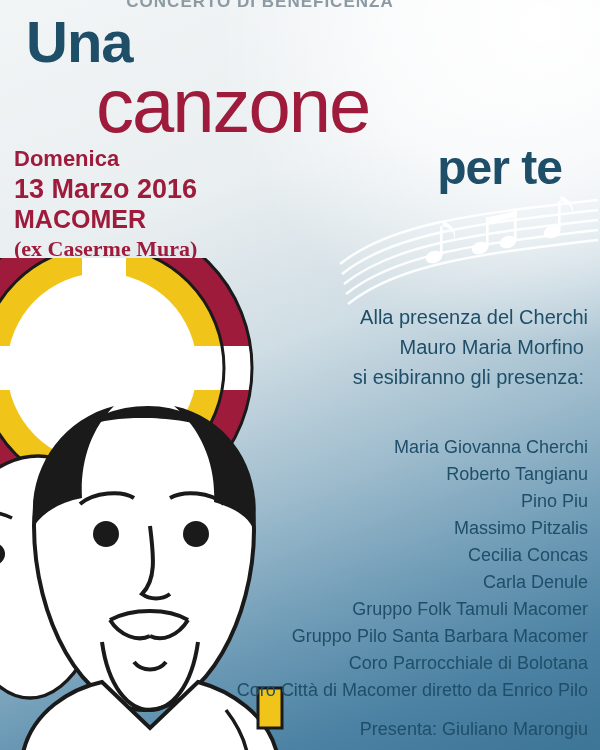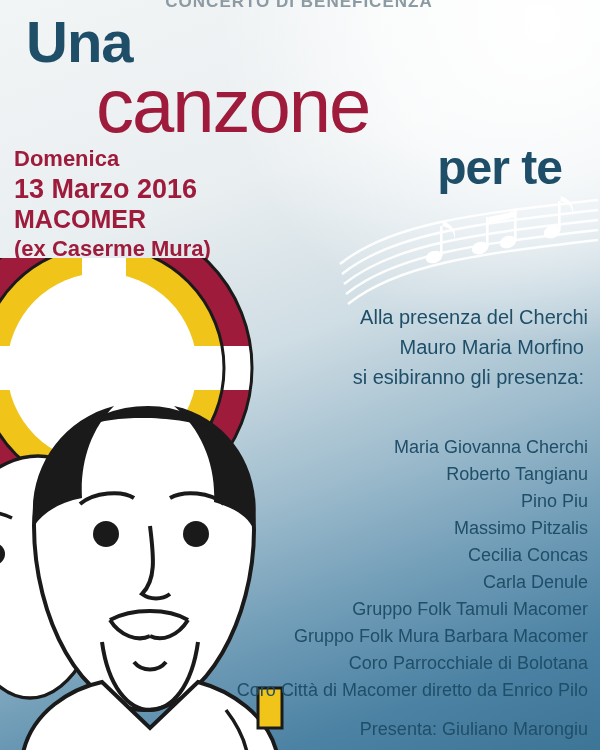--- a/index.html
+++ b/index.html
@@ -32,21 +32,20 @@
   }
 
   
   .top-crop {
     position: absolute;
     top: 0;
     left: 0;
     width: 520px;
     height: 10px;
     overflow: hidden;
-    margin-left: 39px;
   }
   .top-crop span {
     display: block;
     text-align: center;
     font-size: 17px;
     font-weight: bold;
     color: #8c9aa3;
     line-height: 12px;
     margin-top: -4px;
     letter-spacing: 1px;
@@ -94,21 +93,21 @@
     color: #9e1b3c;
     font-weight: bold;
     line-height: 30px;
   }
   .datebox div {
     white-space: nowrap;
   }
   .d1 { font-size: 22px; }
   .d2 { font-size: 27px; }
   .d3 { font-size: 25px; }
-  .d4 { font-size: 22px; }
+  .d4 { font-size: 22px; font-family: Liberation Serif, serif; }
   .d5 { font-size: 24px; }
 
   
   .staff {
     position: absolute;
     top: 190px;
     left: 330px;
     width: 270px;
     height: 120px;
     pointer-events: none;
@@ -269,20 +268,20 @@
   </div>
 
   <div class="artists">
     <div>Maria Giovanna Cherchi</div>
     <div>Roberto Tangianu</div>
     <div>Pino Piu</div>
     <div>Massimo Pitzalis</div>
     <div>Cecilia Concas</div>
     <div>Carla Denule</div>
     <div>Gruppo Folk Tamuli Macomer</div>
-    <div>Gruppo Folk Mura Barbara Macomer</div>
+    <div>Gruppo Pilo Santa Barbara Macomer</div>
     <div>Coro Parrocchiale di Bolotana</div>
     <div>Coro Città di Macomer diretto da Enrico Pilo</div>
   </div>
 
   <div class="presenta">Presenta: Giuliano Marongiu</div>
 
 </div>
 
 </body></html>

